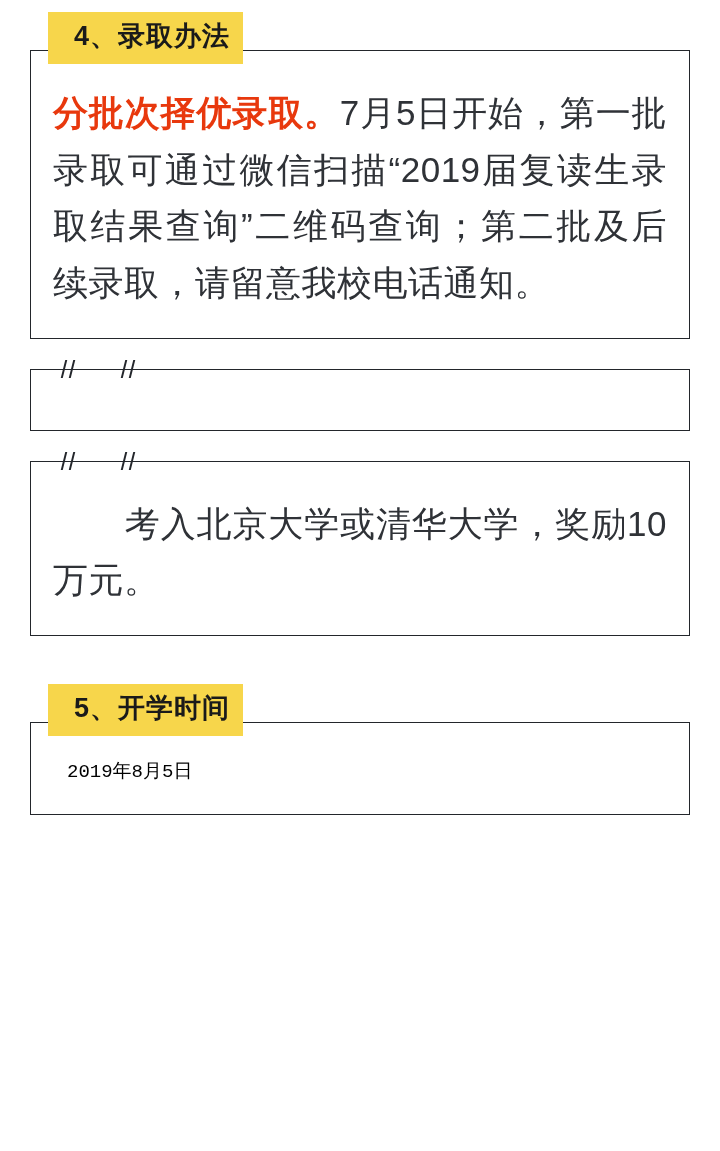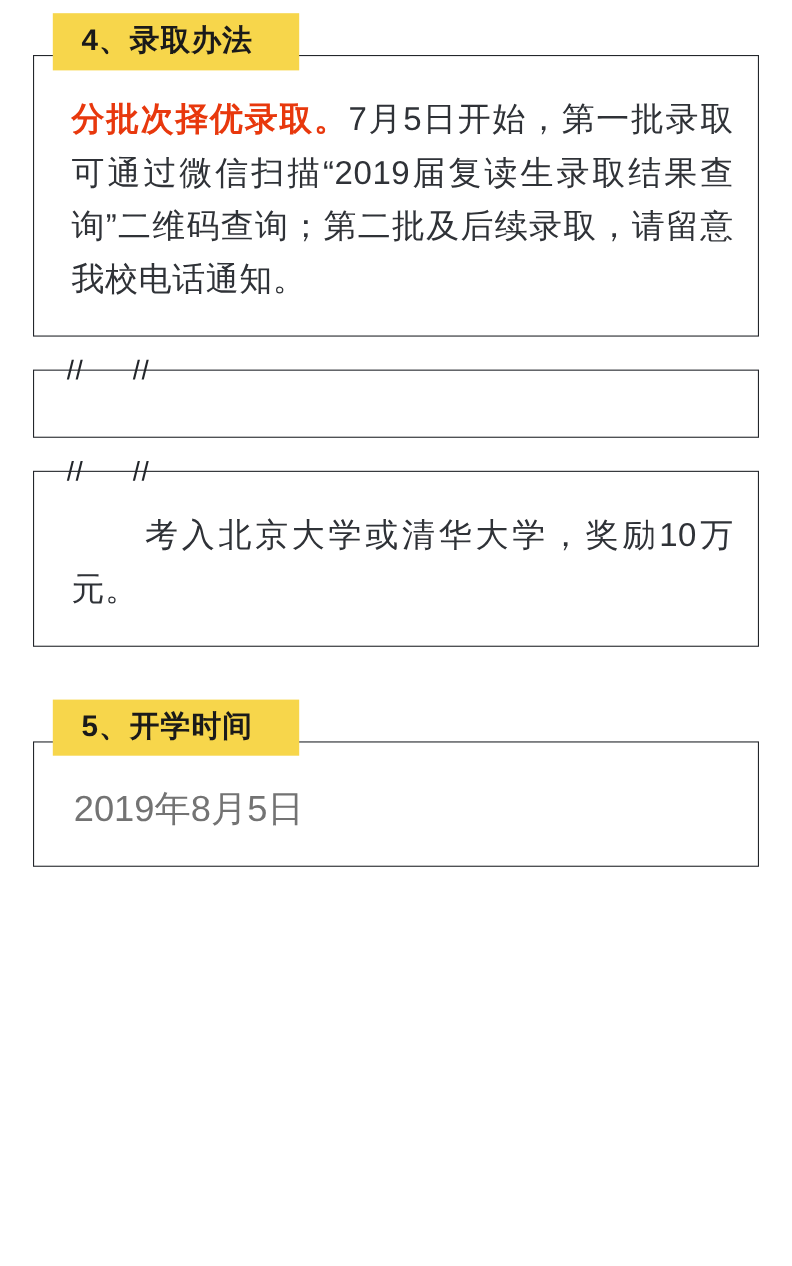--- a/index.html
+++ b/index.html
@@ -27,58 +27,58 @@
   }
   
   .chip {
     position: relative;
     display: inline-block;
     background: #f7d64b;
     color: #1a1a1a;
     font-weight: bold;
     font-size: 27px;
     letter-spacing: 1px;
-    padding: 8px 42px 10px 26px;
+    padding: 8px 13px 10px 26px;
     line-height: 1.25;
     z-index: 3;
   }
   .chip-wrap {
     position: relative;
     margin-left: 48px;
     z-index: 3;
     height: 56px;
   }
   
   .box {
     position: relative;
     border: 1.6px solid #23262b;
     background: #ffffff;
     margin: -18px 30px 0 30px;
     padding: 34px 22px 26px 22px;
     z-index: 1;
     box-sizing: border-box;
   }
   .text {
-    font-size: 30px;
+    font-size: 35px;
     line-height: 1.62;
     letter-spacing: 0.5px;
     color: #2f3237;
     text-align: justify;
     text-justify: inter-ideograph;
-    margin-left: 12px;
   }
   .red {
     color: #e8380d;
     font-weight: bold;
   }
   .small-text {
-    font-size: 33px;
+    font-size: 19px;
     line-height: 1.6;
-    color: #737373;
+    color: #000000;
     padding-left: 14px;
+    font-family: Liberation Mono, monospace;
   }
   
   .ticks {
     position: absolute;
     top: -10px;
     left: 0;
     width: 100%;
     height: 20px;
     pointer-events: none;
     z-index: 4;

